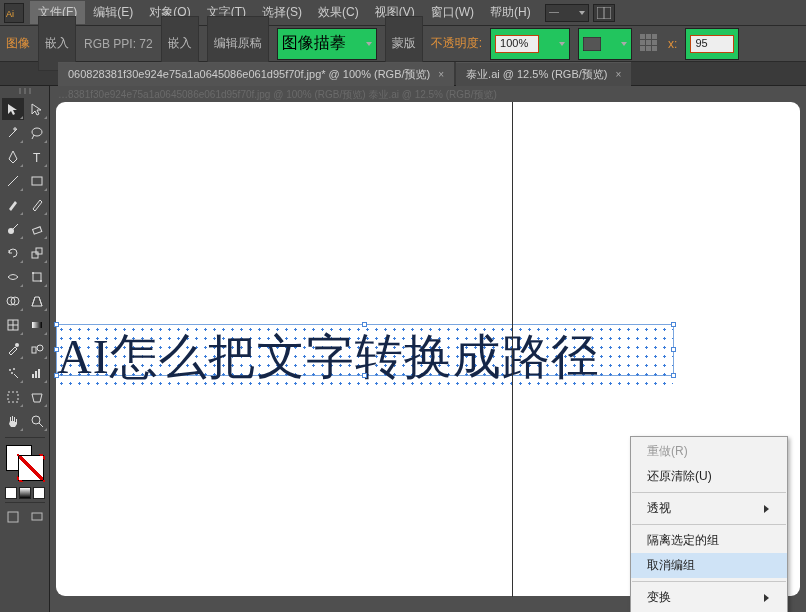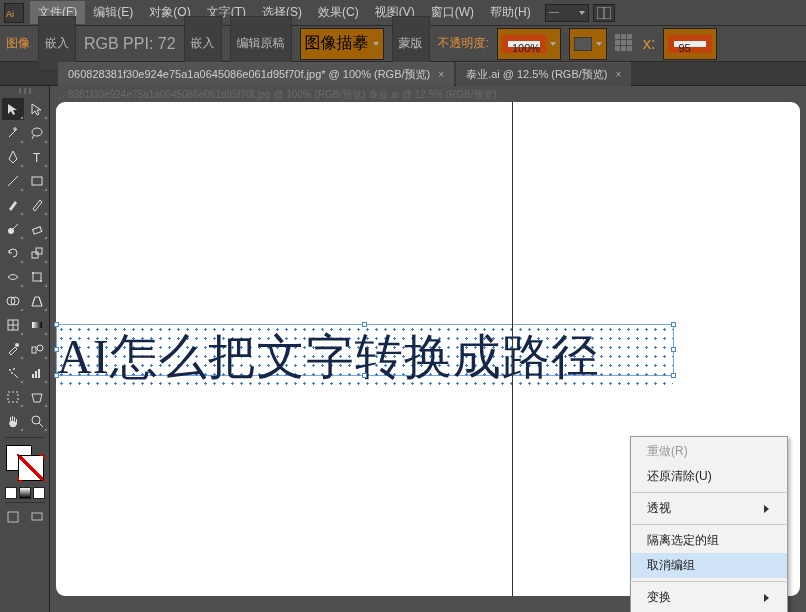--- a/index.html
+++ b/index.html
@@ -9,24 +9,24 @@
 .menubar .menu-item { color: #ccc; font-size: 12px; padding: 3px 8px; cursor: pointer; }
 .menubar .menu-item.active { background: #6a6a6a; }
 .menubar .dd { width: 44px; height: 18px; background: #3a3a3a; border: 1px solid #222; margin-left: 6px; display: flex; align-items: center; justify-content: space-between; padding: 0 3px; }
 .menubar .dd .line { width: 10px; height: 1px; background: #888; }
 .menubar .dd .arr { width: 0; height: 0; border-left: 3px solid transparent; border-right: 3px solid transparent; border-top: 4px solid #aaa; }
 .menubar .icon-btn { width: 22px; height: 18px; background: #3a3a3a; border: 1px solid #222; margin-left: 4px; display: flex; align-items: center; justify-content: center; }
 
 .optbar { height: 36px; background: #4a4a4a; display: flex; align-items: center; padding: 0 6px; border-bottom: 1px solid #2a2a2a; gap: 8px; }
 .optbar .label-orange { color: #e0913a; font-size: 12px; }
 .optbar .btn { color: #bbb; font-size: 12px; padding: 18px 6px; border: 1px solid #333; background: #3f3f3f; }
-.optbar .txt { color: #aaa; font-size: 16px; }
-.optbar .dd { background: #a16207; border: 1px solid #222; height: 32px; display: flex; align-items: center; padding: 0 4px; gap: 4px; }
+.optbar .txt { color: #aaa; font-size: 12px; }
+.optbar .dd { background: #22c55e; border: 1px solid #222; height: 32px; display: flex; align-items: center; padding: 0 4px; gap: 20px; }
 .optbar .dd .arr { width: 0; height: 0; border-left: 3px solid transparent; border-right: 3px solid transparent; border-top: 4px solid #aaa; }
-.optbar .input { background: #eee; color: #222; font-size: 11px; padding: 1px 4px; width: 44px; height: 18px; border: 6px solid #c2410c; }
+.optbar .input { background: #eee; color: #222; font-size: 11px; padding: 1px 4px; width: 44px; height: 18px; border: 1px solid #c2410c; }
 .optbar .grid-icon { width: 20px; height: 20px; display: grid; grid-template-columns: repeat(3, 5px); grid-template-rows: repeat(3, 5px); gap: 1px; }
 .optbar .grid-icon div { background: #777; }
 
 .tabbar { height: 24px; background: #3a3a3a; display: flex; align-items: center; padding-left: 58px; border-bottom: 1px solid #222; }
 .tabbar .tab { height: 24px; background: #4a4a4a; color: #ccc; font-size: 11px; display: flex; align-items: center; padding: 0 10px; margin-right: 2px; border-top: 1px solid #555; }
 .tabbar .tab.active { background: #535353; }
 .tabbar .tab .close { margin-left: 8px; color: #aaa; font-size: 10px; }
 
 .toolcol { position: absolute; left: 0; top: 86px; width: 50px; height: 526px; background: #4a4a4a; border-right: 1px solid #222; display: flex; flex-direction: column; align-items: center; padding-top: 2px; }
 .toolcol .handle { width: 40px; height: 8px; display: flex; justify-content: center; gap: 3px; margin-bottom: 2px; }

